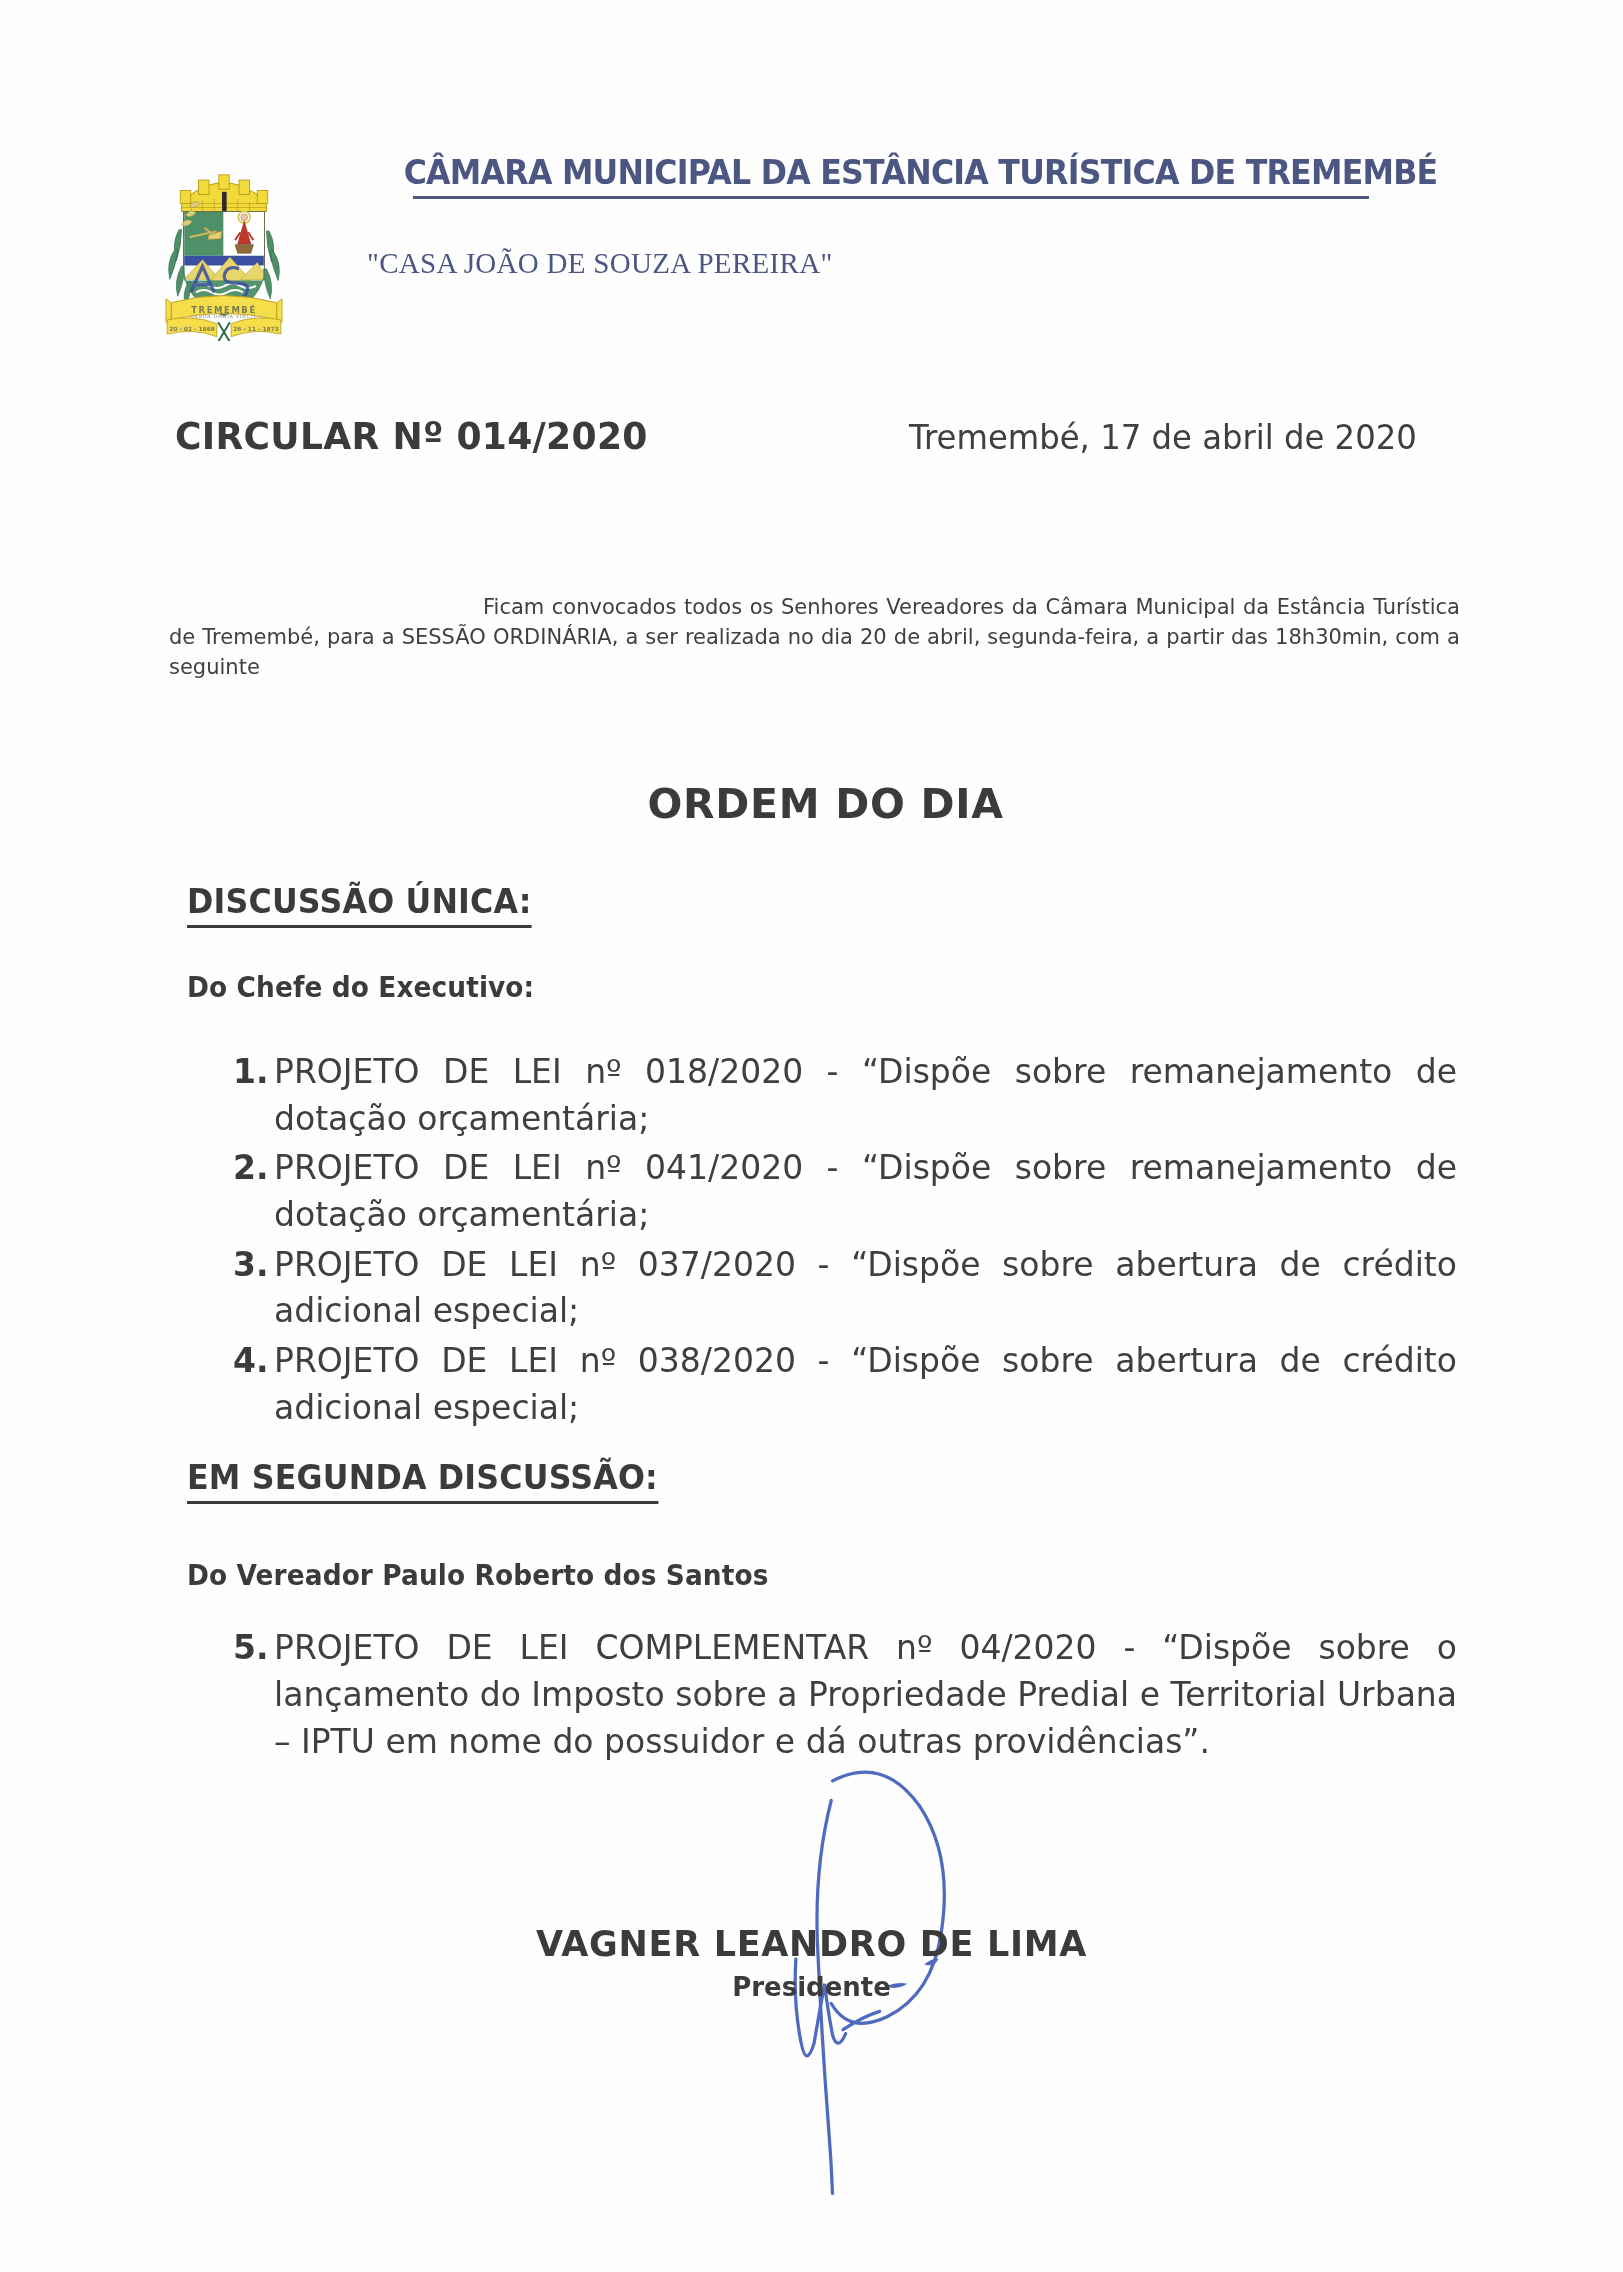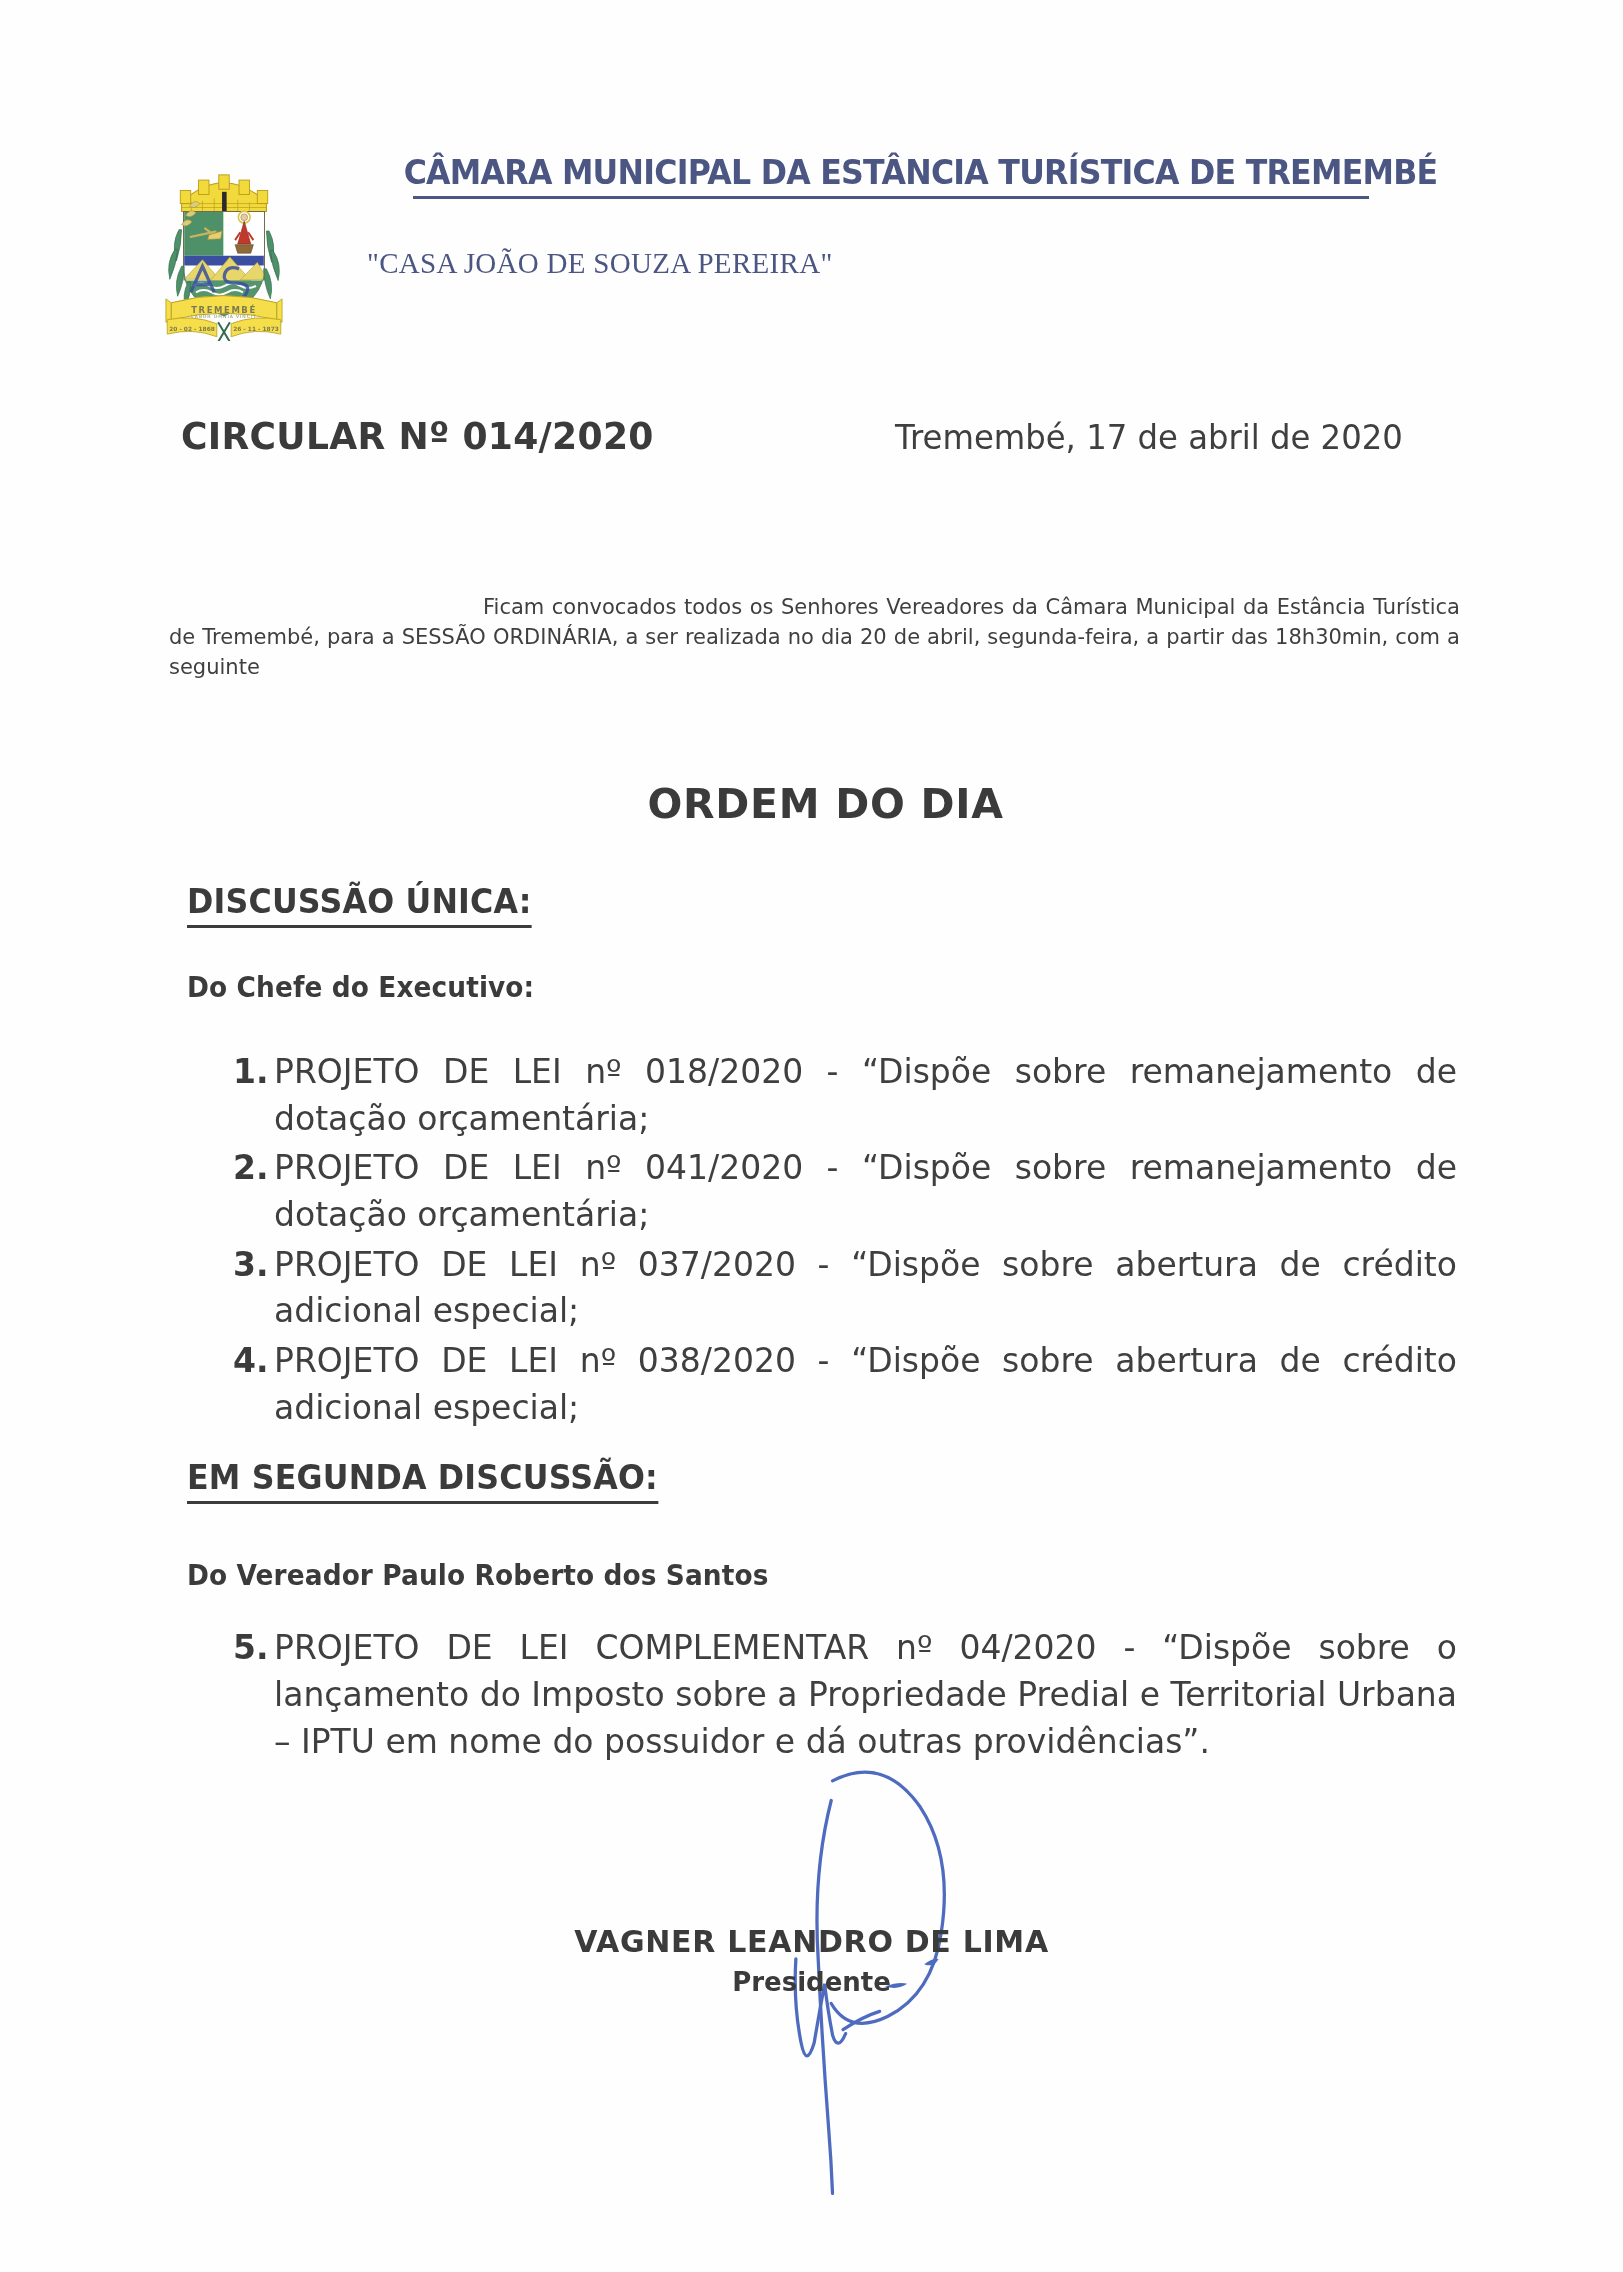--- a/index.html
+++ b/index.html
@@ -65,24 +65,25 @@
     color: #4b5682;
     margin-top: 48px;
     letter-spacing: 0.3px;
     white-space: nowrap;
   }
 
   
   .circular-row {
     position: absolute;
     top: 414px;
-    left: 181px;
+    left: 175px;
     width: 1283px;
     display: flex;
     align-items: baseline;
+    gap: 20px;
   }
   .circular-no {
     font-family: "DejaVu Sans", sans-serif;
     font-weight: 700;
     font-size: 38px;
     color: #3b3b3b;
     letter-spacing: 0.3px;
     white-space: nowrap;
     transform: scaleX(0.95);
     transform-origin: left;
@@ -190,21 +191,21 @@
   .signature-block {
     position: absolute;
     top: 1924px;
     left: 0;
     width: 1623px;
     text-align: center;
   }
   .sig-name {
     font-family: "DejaVu Sans", sans-serif;
     font-weight: 700;
-    font-size: 30px;
+    font-size: 35px;
     letter-spacing: 0.7px;
     color: #3b3b3b;
   }
   .sig-role {
     font-family: "DejaVu Sans", sans-serif;
     font-weight: 700;
     font-size: 26px;
     color: #3b3b3b;
     margin-top: 7.9px;
   }

